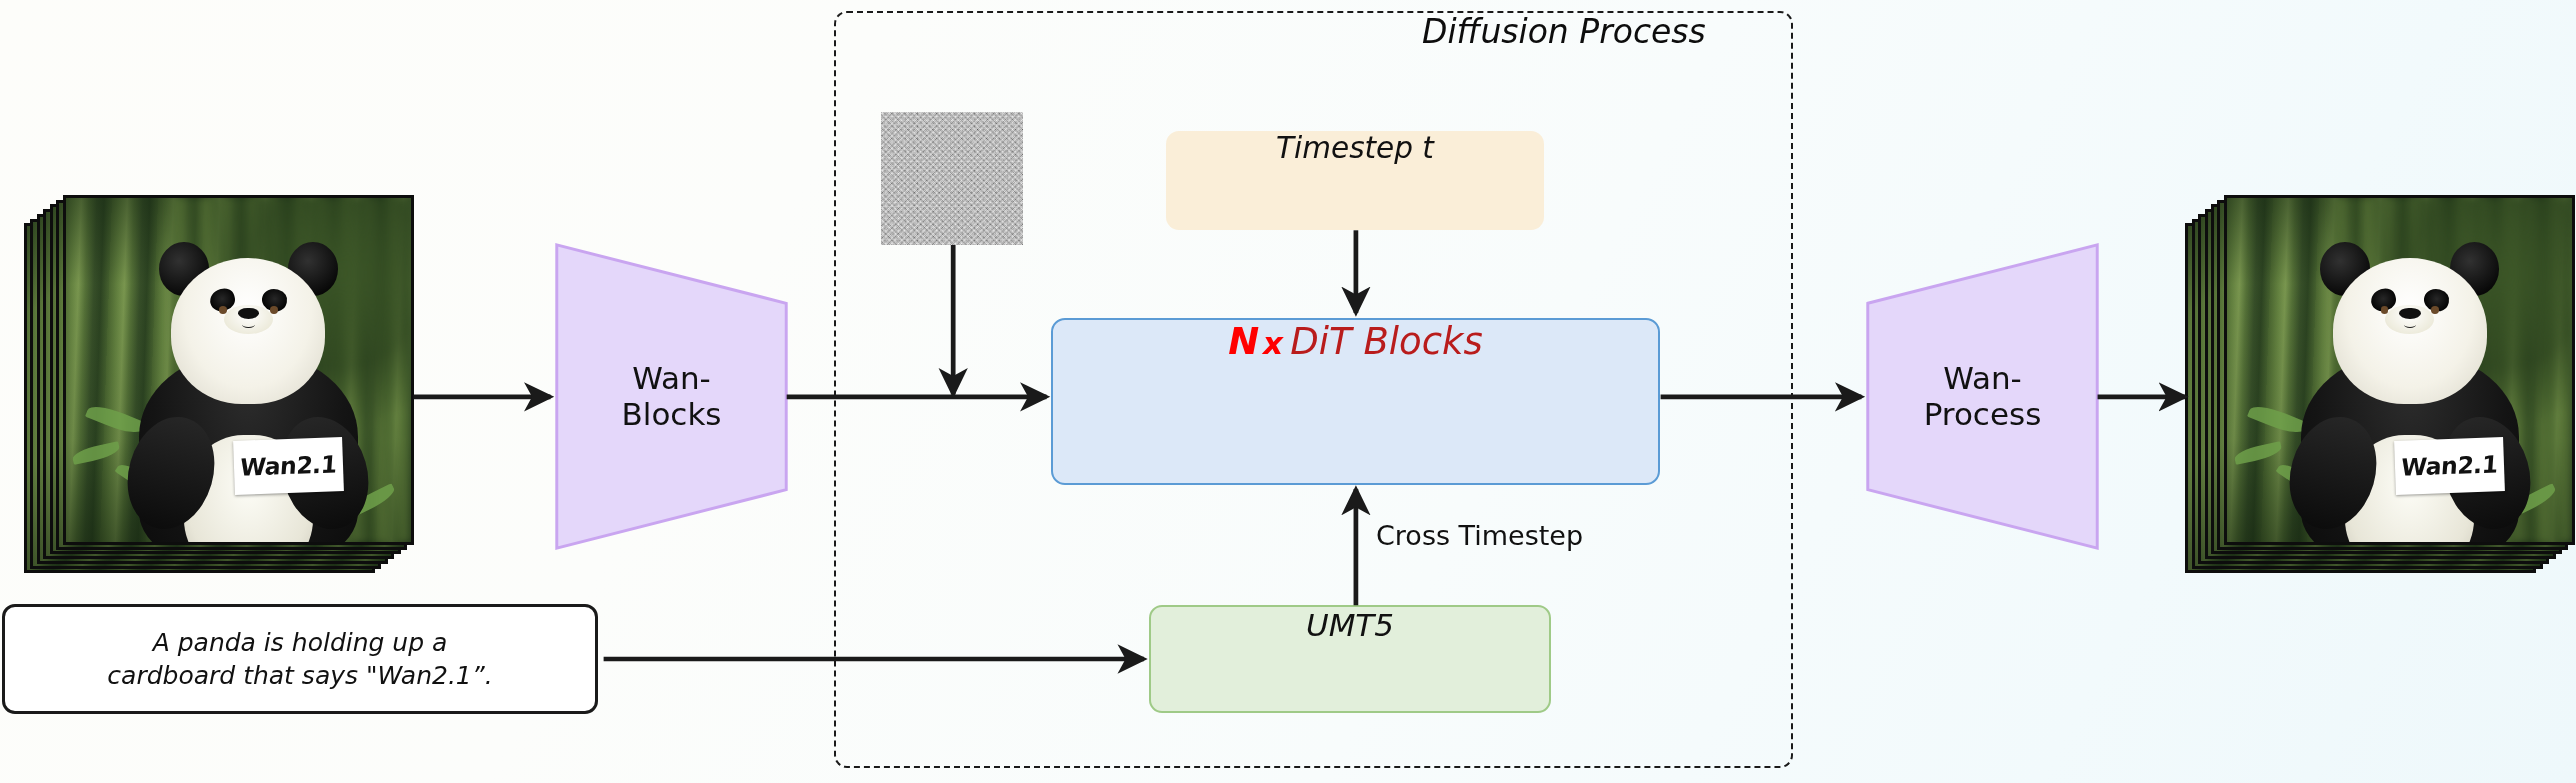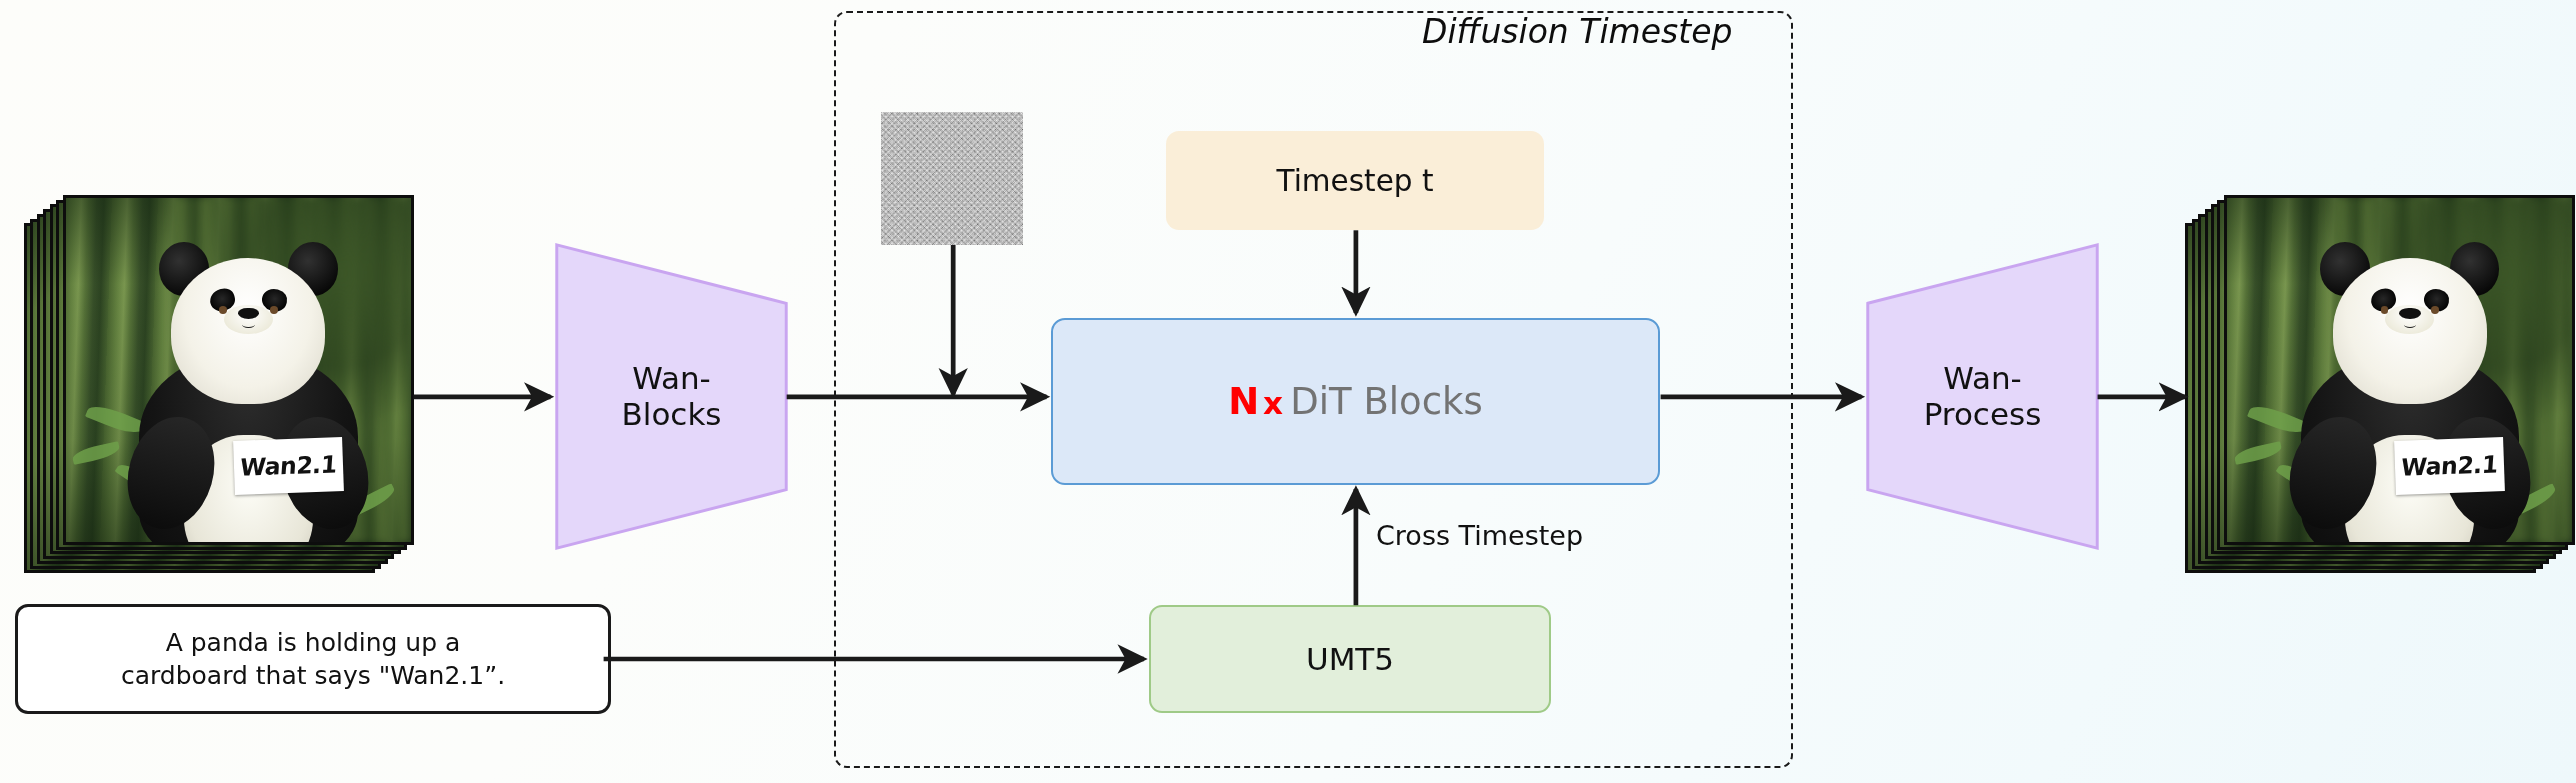--- a/index.html
+++ b/index.html
@@ -143,23 +143,24 @@
     font-size: 31px;
     line-height: 1.14;
     text-align: center;
     pointer-events: none;
   }
 
   
   .box {
     position: absolute;
     box-sizing: border-box;
-    display: flex; align-items: center; justify-content: center;
+    display: flex; justify-content: center;
     color: #111;
     text-align: center;
+    font-style: italic;
   }
   #dit-box {
     background: #dce8f8;
     border: 2.4px solid #5b9bd5;
     border-radius: 14px;
     font-size: 37px;
   }
   #timestep-box {
     background: #faeed8;
     border-radius: 13px;
@@ -174,21 +175,21 @@
   #prompt-box {
     background: #ffffff;
     border: 3px solid #1a1a1a;
     border-radius: 13px;
     font-size: 25px;
     line-height: 1.32;
     padding: 0 15.4px;
   }
   .red { color: #ff0000; font-weight: 700; }
   .dit-text { white-space: nowrap; }
-  .dit-text .lbl { color: #737373; }
+  .dit-text .lbl { color: #b91c1c; }
 
   
   #diffusion-region {
     position: absolute;
     box-sizing: border-box;
     border: 2.4px dashed #1a1a1a;
     border-radius: 13px;
     background: transparent;
   }
   #diffusion-title {
@@ -228,21 +229,21 @@
     color: #111;
     white-space: nowrap;
   }
 </style>
 </head>
 <body>
 
 <div id="stage">
 
   <div id="diffusion-region" style="left:834px; top:10.6px; width:959px; height:757px;"></div>
-  <div id="diffusion-title" style="left:1422px; top:11.8px;">Diffusion Timestep</div>
+  <div id="diffusion-title" style="left:1422px; top:11.8px;">Diffusion Process</div>
 
   <div class="stack" id="input-stack" style="left:23.6px; top:195px; width:390px; height:378px;">
     <div class="frame" style="left:0px;  top:28px;  width:351px; height:350px;">
       <div class="scene">
           <div class="bamboo"></div>
         </div>
     </div>
     <div class="frame" style="left:6.5px; top:23.6px; width:351px; height:350px;">
       <div class="scene">
           <div class="bamboo"></div>
@@ -390,21 +391,21 @@
             <div class="p-mouth"></div>
           </div>
           <div class="sign">
             <span style="font-size:23.6px;">Wan2.1</span>
           </div>
         </div>
       </div>
     </div>
   </div>
 
-  <div class="box" id="prompt-box" style="left:15px; top:604px; width:596px; height:110px; flex-direction:column;">
+  <div class="box" id="prompt-box" style="left:2px; top:604px; width:596px; height:110px; flex-direction:column;">
     <span>A panda is holding up a</span>
     <span>cardboard that says "Wan2.1”.</span>
   </div>
 
   <svg class="arrow-svg" viewBox="0 0 4362 1326" width="2576" height="783">
     <defs>
       <marker id="ah" markerWidth="7" markerHeight="7" refX="5.6" refY="3.5" orient="auto" markerUnits="strokeWidth">
         <path d="M0,0.4 L6.4,3.5 L0,6.6 L1.7,3.5 Z" fill="#1a1a1a"></path>
       </marker>
     </defs>

